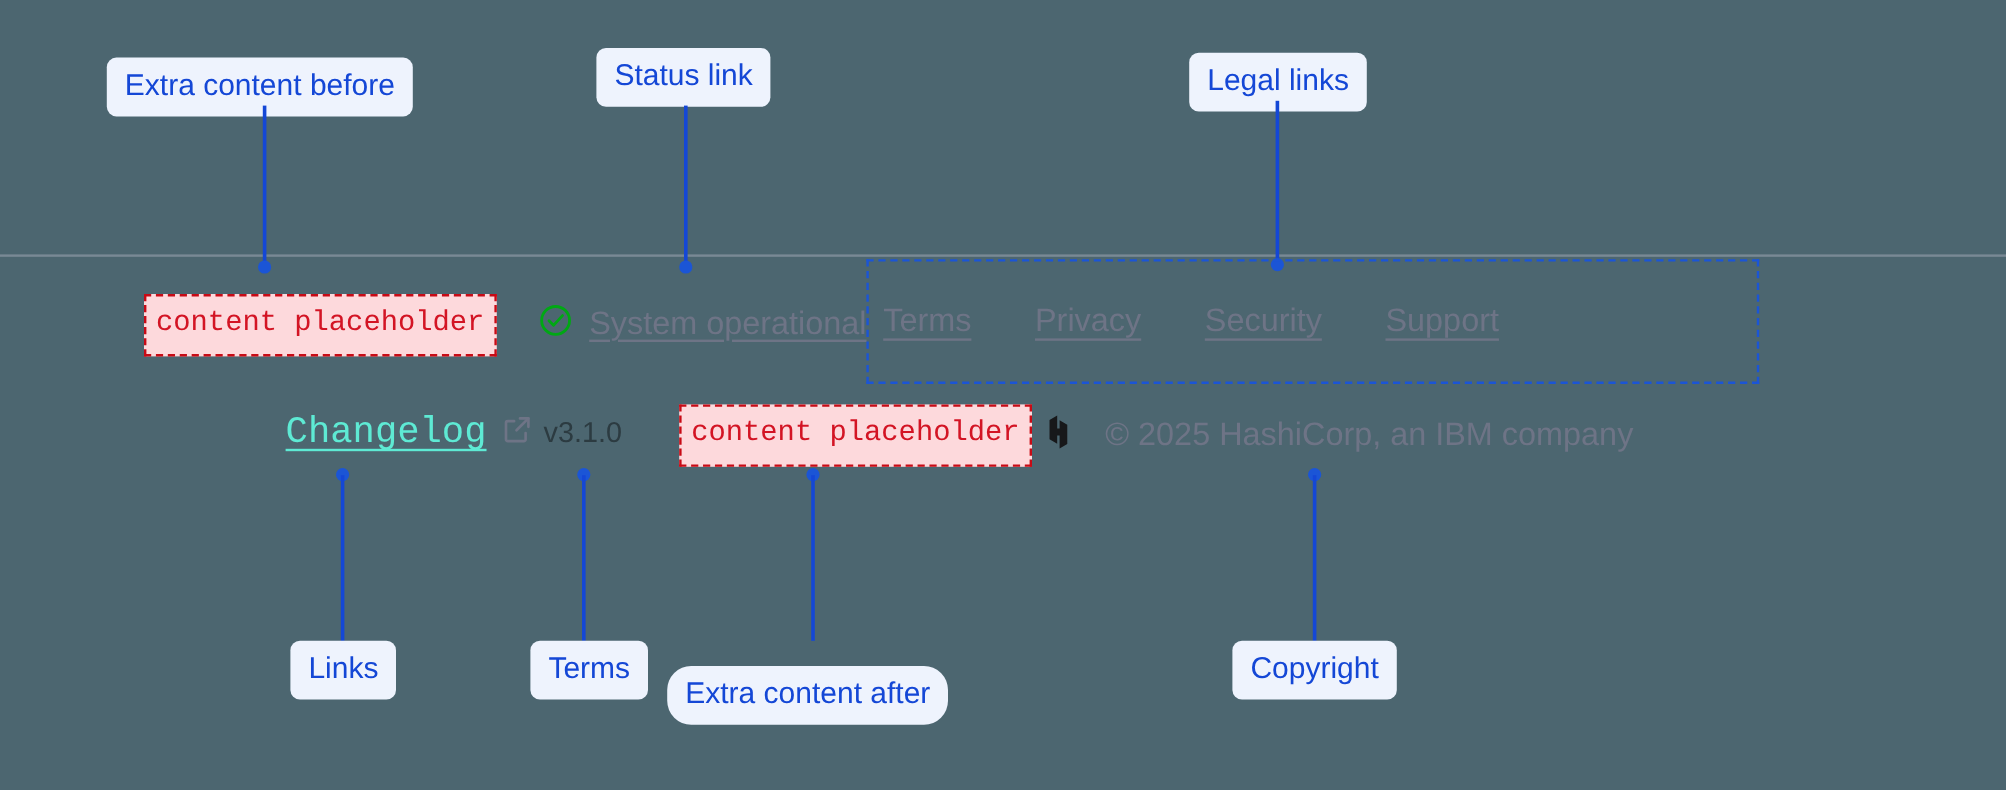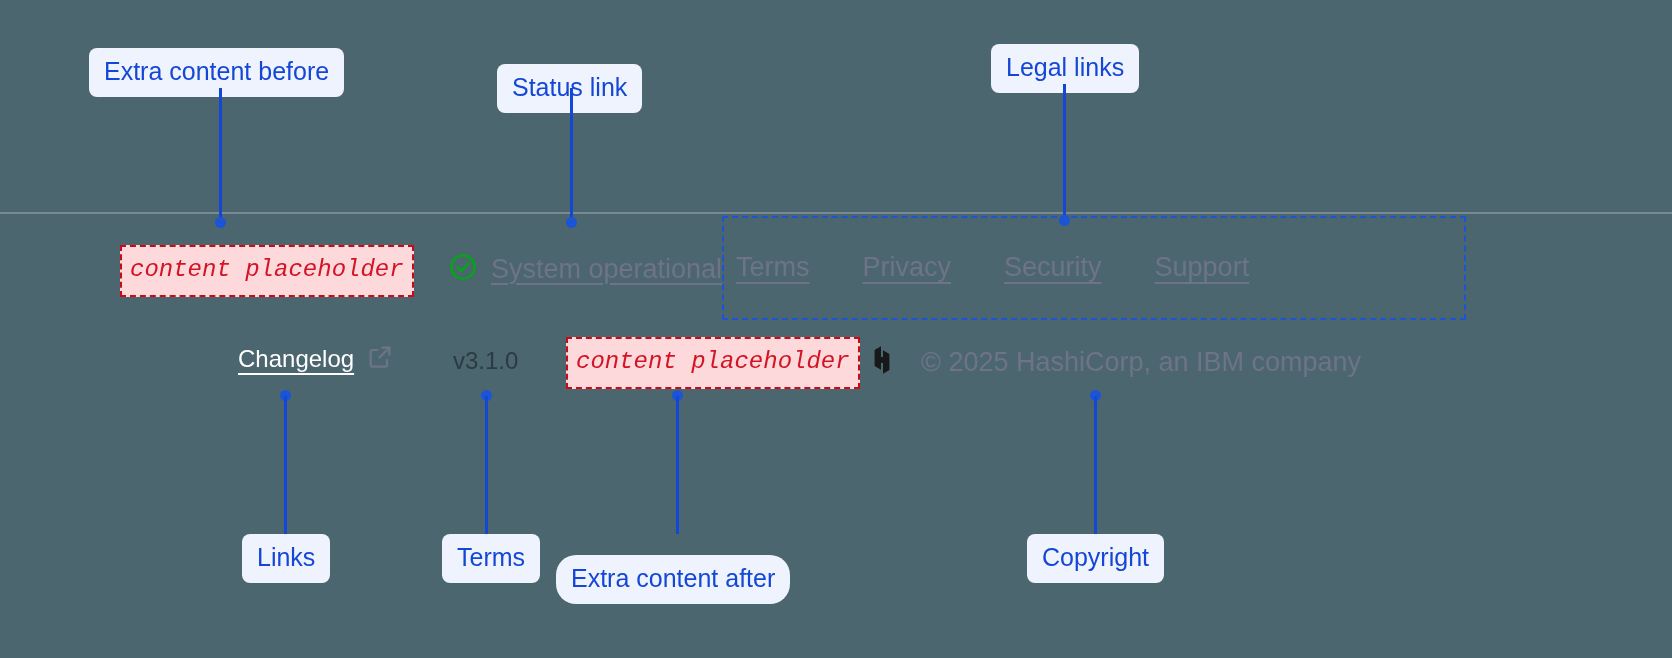--- a/index.html
+++ b/index.html
@@ -56,21 +56,20 @@
   .placeholder {
     position: absolute;
     background: #fdd9dc;
     border: 2px dashed #c80b16;
     color: #d31424;
     font-family: "Liberation Mono", monospace;
     font-size: 24px;
     line-height: 1;
     padding: 11px 8px 13px 8px;
     white-space: nowrap;
-    font-style: italic;
   }
 
   
   .status-link {
     position: absolute;
     display: flex;
     align-items: center;
     gap: 13px;
   }
   .status-text {
@@ -113,26 +112,27 @@
   
   .changelog {
     position: absolute;
     left: 238px;
     top: 343px;
     display: flex;
     align-items: center;
     gap: 12px;
   }
   .changelog-text {
-    color: #ffffff;
-    font-size: 24px;
+    color: #5eead4;
+    font-size: 31px;
     text-decoration: underline;
     text-underline-offset: 6px;
     text-decoration-thickness: 2px;
     white-space: nowrap;
+    font-family: Liberation Mono, monospace;
   }
 
   .version {
     position: absolute;
     left: 453px;
     top: 347px;
     color: #2c3b41;
     font-size: 24px;
     white-space: nowrap;
   }
@@ -153,21 +153,21 @@
 </style>
 </head>
 <body>
 
 <div class="divider"></div>
 
 <div class="callout" style="left:89px; top:48px;">Extra content before</div>
 <div class="leader" style="left:219px; top:88px; height:134px;"></div>
 <div class="dot" style="left:215px; top:217px;"></div>
 
-<div class="callout" style="left:497px; top:64px;text-align:right;">Status link</div>
+<div class="callout" style="left:497px; top:40px;text-align:right;">Status link</div>
 <div class="leader" style="left:570px; top:88px; height:134px;"></div>
 <div class="dot" style="left:566px; top:217px;"></div>
 
 <div class="callout" style="left:991px; top:44px;">Legal links</div>
 <div class="leader" style="left:1063px; top:84px; height:136px;"></div>
 <div class="dot" style="left:1059px; top:215px;"></div>
 
 <div class="placeholder" style="left:120px; top:245px;">content placeholder</div>
 
 <div class="status-link" style="left:448px; top:252px;">

